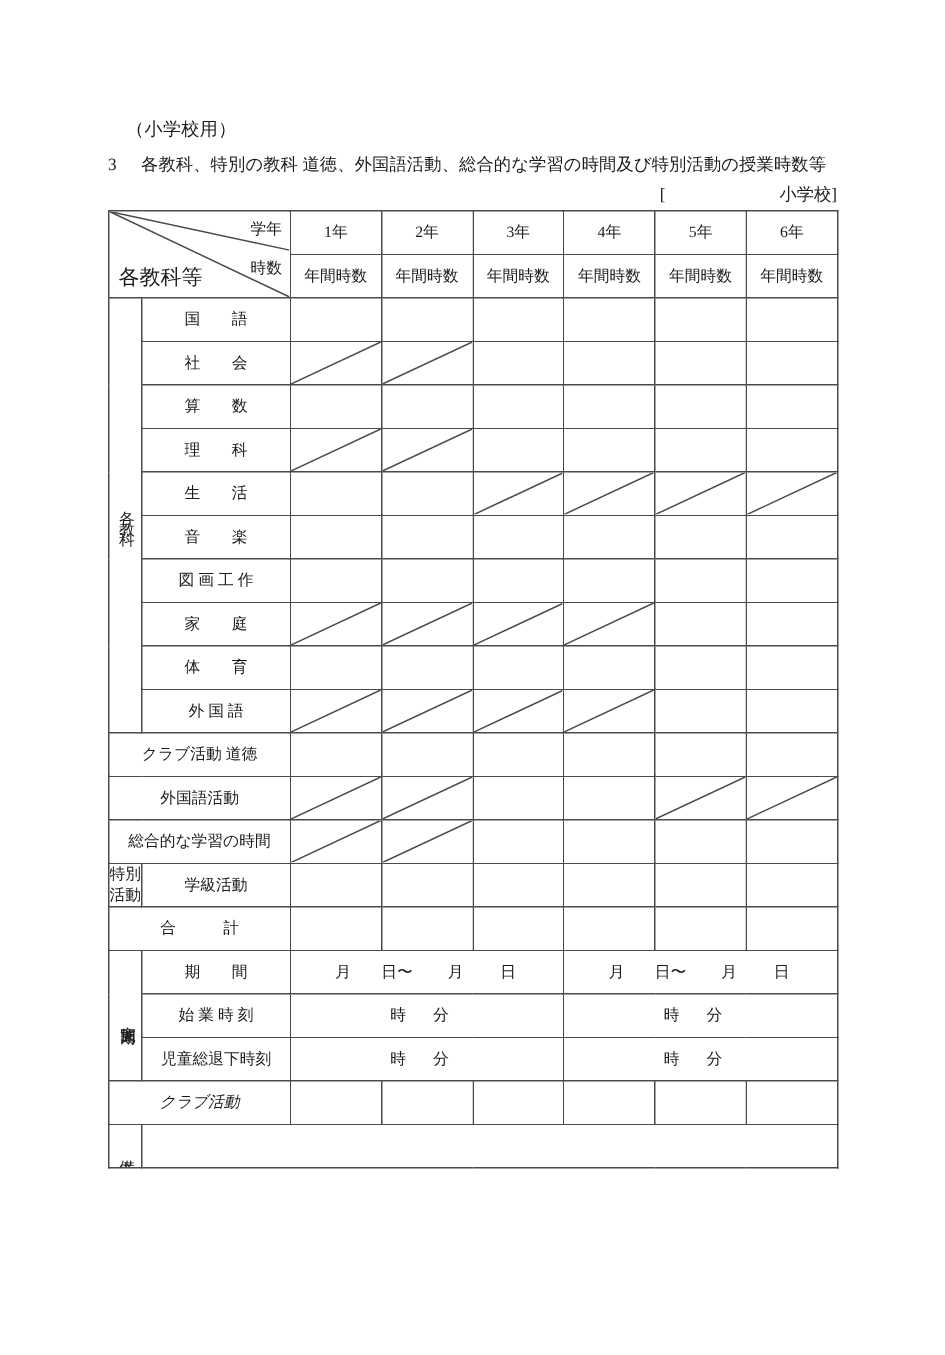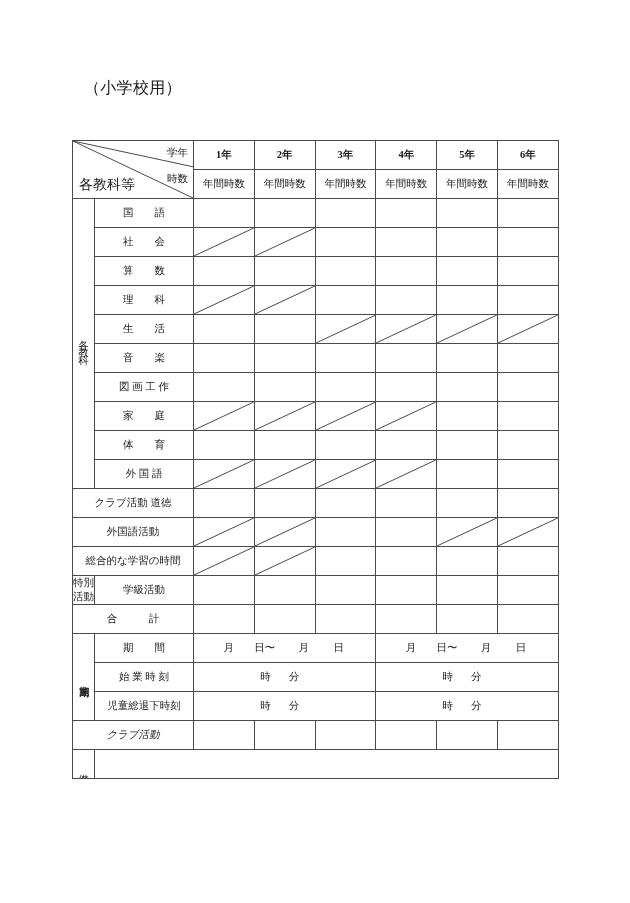--- a/index.html
+++ b/index.html
@@ -22,21 +22,21 @@
     width: 630px;
     height: 903px;
     box-sizing: border-box;
   }
 
   
   .doc-kind {
     position: absolute;
     left: 84px;
     top: 78px;
-    font-size: 16px;
+    font-size: 12px;
     letter-spacing: 0.3px;
     white-space: nowrap;
   }
   .doc-title-row {
     position: absolute;
     left: 72px;
     top: 102px;
     width: 500px;
     font-size: 11.5px;
     white-space: nowrap;
@@ -112,21 +112,21 @@
     top: 31px;
     font-size: 10.5px;
   }
   td.corner .lbl-kyoka {
     position: absolute;
     left: 6px;
     bottom: 4px;
     font-size: 14px;
   }
 
-  td.grade-head   { height: 31px; font-weight: bold; }
+  td.grade-head   { height: 31px; }
   td.hours-head   { height: 31px; }
 
   
   td.vlabel {
     padding: 0;
   }
   td.vlabel .vtext {
     writing-mode: vertical-rl;
     text-orientation: upright;
     display: inline-block;
@@ -208,21 +208,27 @@
 
   td.tall-club { height: 30px; font-style: italic; }
 </style>
 </head>
 <body>
 
 <div class="page">
 
   <div class="doc-kind">（小学校用）</div>
 
-
+  <div class="doc-title-row">
+    <span class="doc-title-num">3</span><span>各教科、特別の教科 道徳、外国語活動、総合的な学習の時間及び特別活動の授業時数等</span>
+  </div>
+
+  <div class="school-name-line">
+    <span class="school-bracket-open">[</span><span>小学校]</span>
+  </div>
 
   <div class="tbl-wrap">
     <table class="form">
       <colgroup>
         <col class="c-grp">
         <col class="c-sub">
         <col class="c-grade">
           <col class="c-grade">
           <col class="c-grade">
         <col class="c-grade">

